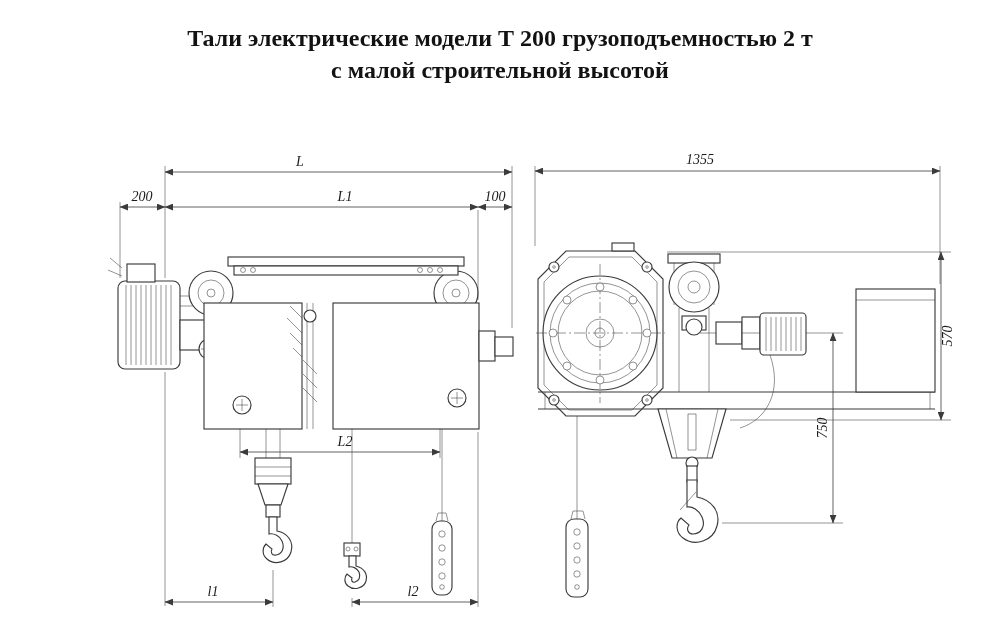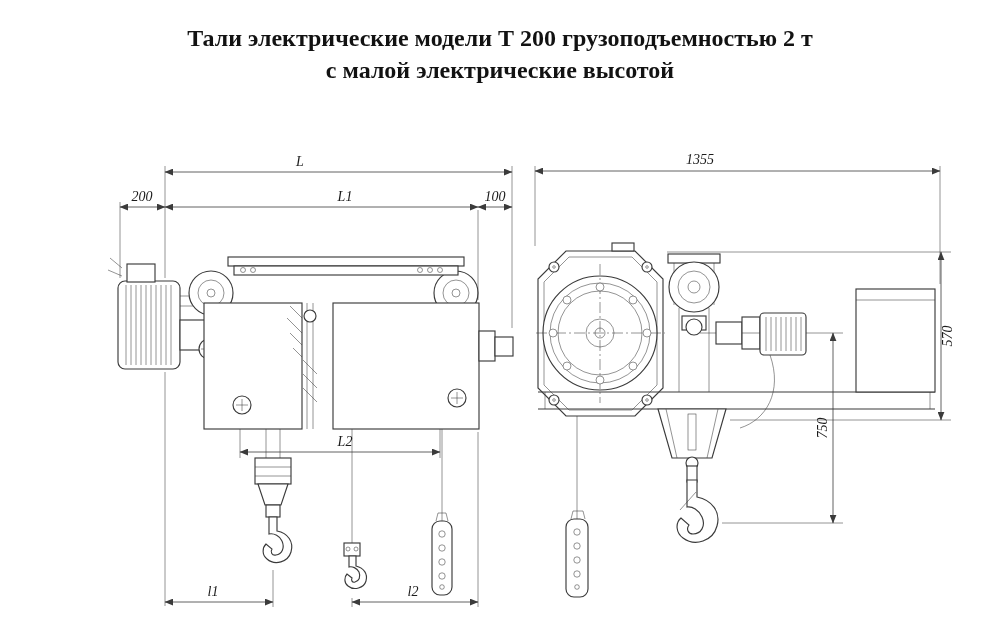--- a/index.html
+++ b/index.html
@@ -17,21 +17,21 @@
   .cl {stroke:#3b3b3b;stroke-width:0.55;fill:none;stroke-dasharray:11 3 2 3;}
   .dimtxt{font-family:"Liberation Serif",serif;font-style:italic;font-size:14px;fill:#1c1c1c;}
 </style>
 </head>
 <body>
 
 <div class="page">
 
   <div class="title-block">
     <div>Тали электрические модели Т 200 грузоподъемностью 2 т</div>
-    <div>с малой электрические высотой</div>
+    <div>с малой строительной высотой</div>
   </div>
 
   <svg class="drawing" viewBox="0 0 1000 625">
     <defs>
       <marker id="arr" viewBox="0 0 10 8" markerWidth="9" markerHeight="7" refX="9.5" refY="4" orient="auto-start-reverse" markerUnits="userSpaceOnUse">
         <path d="M0 0 L10 4 L0 8 Z" fill="#3b3b3b"></path>
       </marker>
     </defs>
 
     <g>

